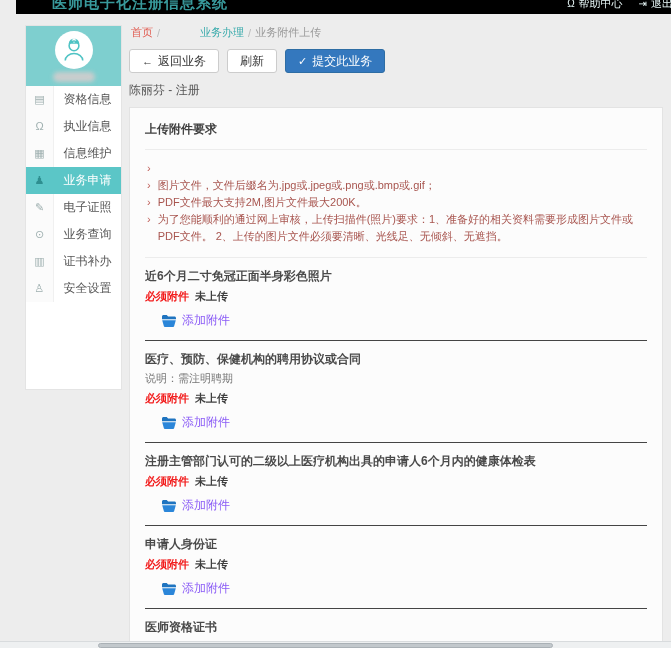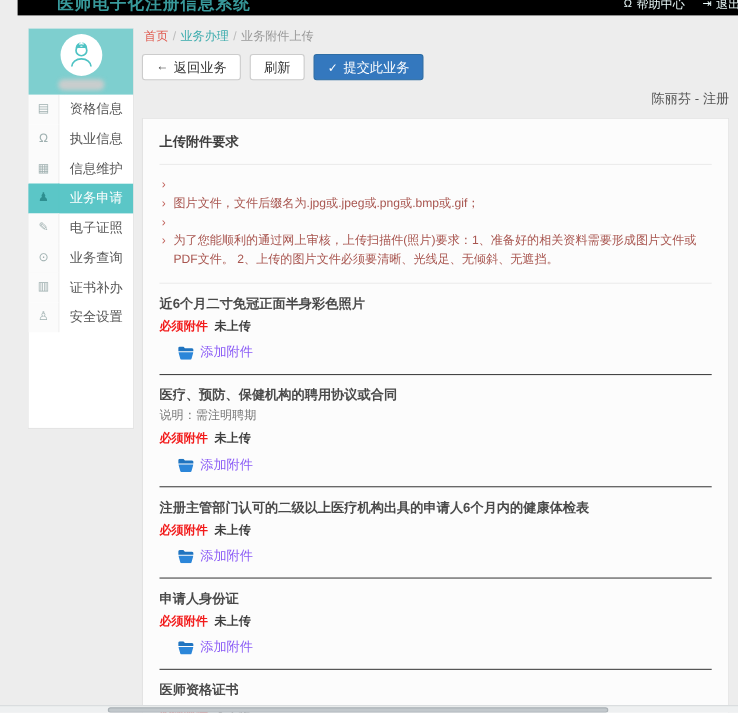--- a/index.html
+++ b/index.html
@@ -23,30 +23,30 @@
   .mi-ico { width:28px; text-align:center; font-size:11px; color:#9fb0b0; background:#fbfbfb; height:27px; line-height:27px; border-right:1px solid #f0f0f0; }
   .mi-label { flex:1; text-align:center; }
   .menu-item.active { background:#5bc6c7; color:#fff; }
   .menu-item.active .mi-ico { background:#5bc6c7; color:#2e8f90; border-right-color:#5bc6c7; }
 
   
   .content { position:absolute; left:129px; top:14px; width:534px; height:634px; }
   .breadcrumb { margin-top:11px; font-size:11px; display:flex; gap:4px; align-items:center; padding-left:2px; }
   .bc-home { color:#e05a4f; cursor:pointer; }
   .bc-sep { color:#bbb; }
-  .bc-section { color:#3aabac; cursor:pointer; }
+  .bc-section { color:#3aabac; cursor:pointer;margin-left:36px; }
   .bc-current { color:#999; }
 
   .toolbar { margin-top:9px; display:flex; gap:8px; }
   .btn { height:24px; font-size:12px; border-radius:3px; padding:0 12px; cursor:pointer; display:flex; align-items:center; gap:5px; font-family:inherit; }
   .btn-default { background:#fff; border:1px solid #ccc; color:#333; }
   .btn-primary { background:#3478be; border:1px solid #2e6da4; color:#fff; }
   .btn .ico { font-size:11px; }
 
-  .applicant-line { margin-top:9px; text-align:right; font-size:12px; color:#555; }
+  .applicant-line { margin-top:9px; text-align:left; font-size:12px; color:#555; }
 
   .panel { margin-top:8px; background:#fcfcfc; border:1px solid #e3e3e3; padding:13px 15px 0; height:546px; overflow:hidden; }
   .req-title { font-size:12px; font-weight:bold; color:#404040; padding-bottom:11px; border-bottom:1px solid #ececec; }
   .req-list { list-style:none; padding:10px 2px 12px; border-bottom:1px solid #ececec; }
   .req-list li { font-size:11px; color:#a8554f; line-height:17px; display:flex; gap:7px; }
   .req-bullet { color:#c0605a; flex:0 0 auto; }
 
   .att-item { padding:10px 0 11px; border-bottom:1px solid #454545; }
   .att-title { font-size:12px; font-weight:600; color:#4a4a4a; line-height:16px; }
   .att-note { font-size:11px; color:#777; margin-top:4px; line-height:15px; }
@@ -157,20 +157,21 @@
       <ul class="req-list">
         <li>
           <span class="req-bullet">›</span>
         </li>
         <li>
           <span class="req-bullet">›</span>
           <span>图片文件，文件后缀名为.jpg或.jpeg或.png或.bmp或.gif；</span>
         </li>
         <li>
           <span class="req-bullet">›</span>
+          <span>PDF文件最大支持2M,图片文件最大200K。</span>
         </li>
         <li>
           <span class="req-bullet">›</span>
           <span>为了您能顺利的通过网上审核，上传扫描件(照片)要求：1、准备好的相关资料需要形成图片文件或PDF文件。 2、上传的图片文件必须要清晰、光线足、无倾斜、无遮挡。</span>
         </li>
       </ul>
 
       <div class="att-list">
 
         <div class="att-item">

